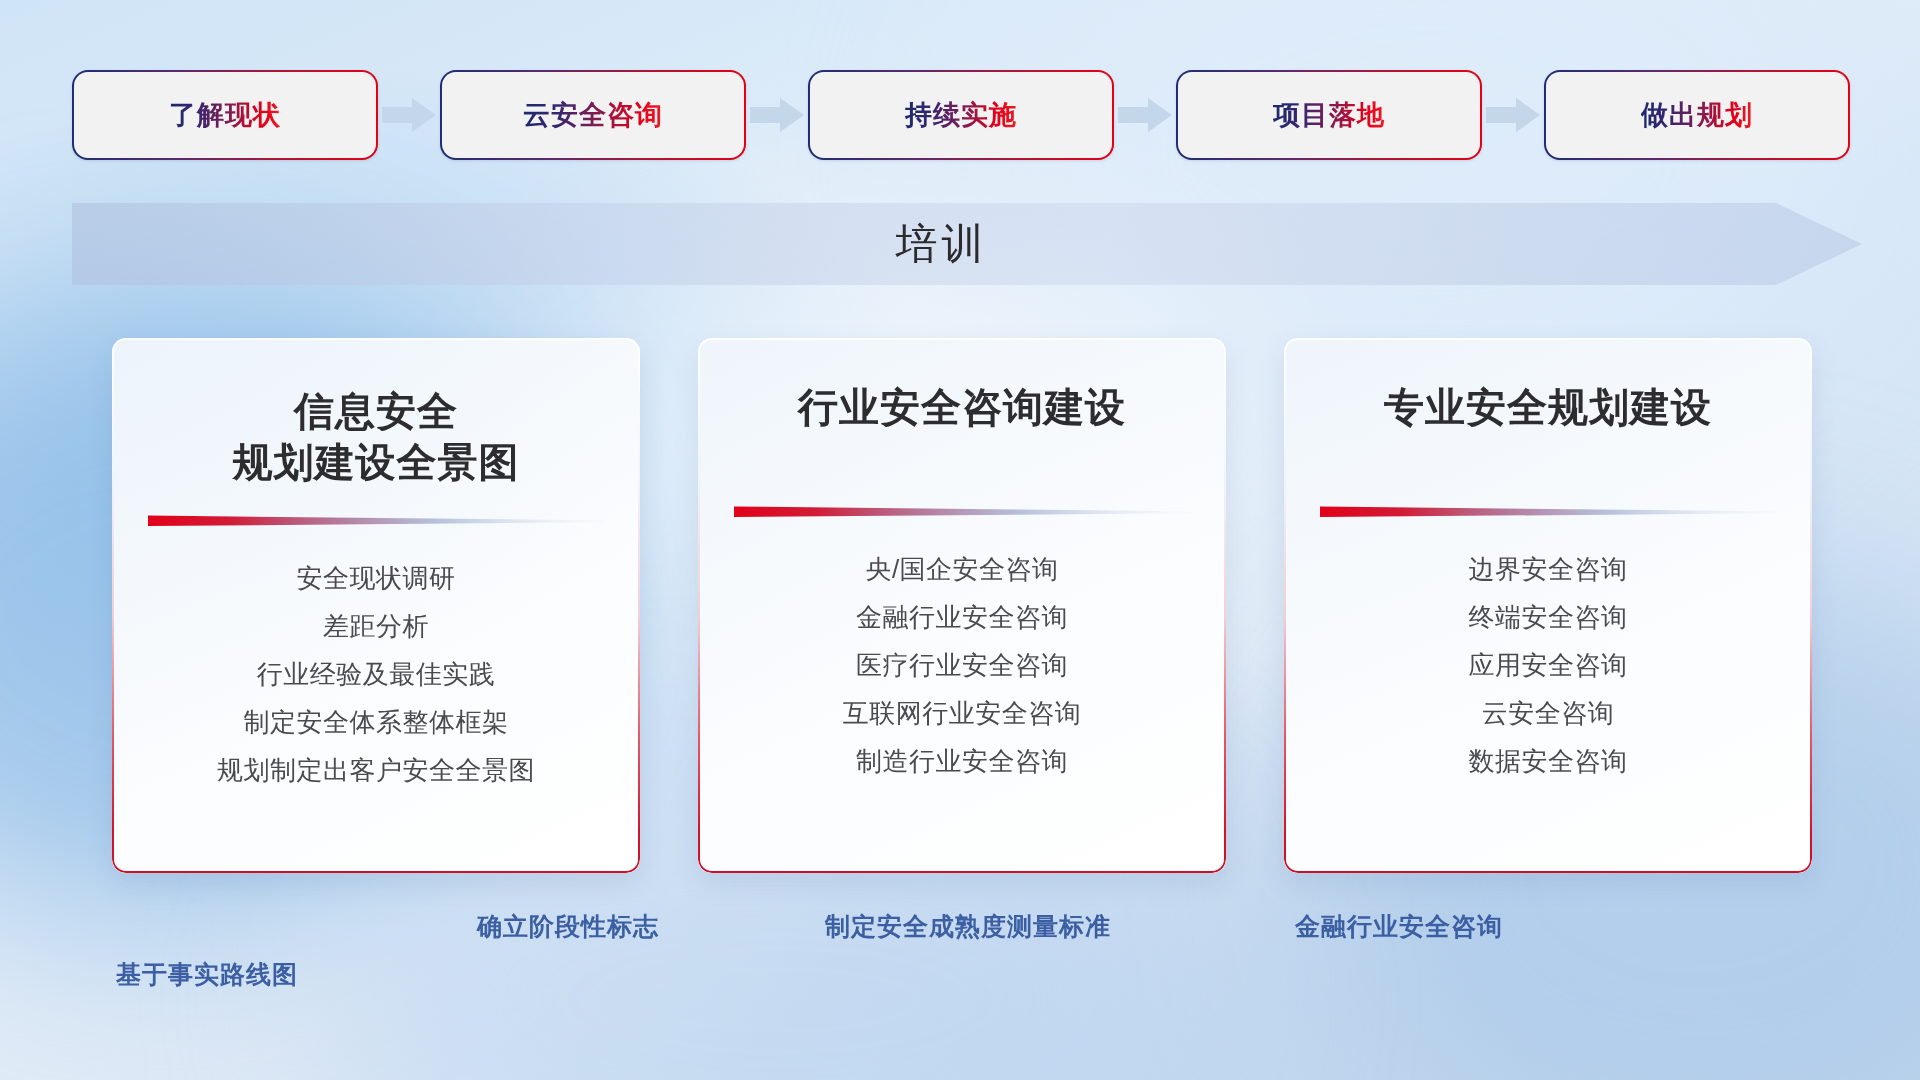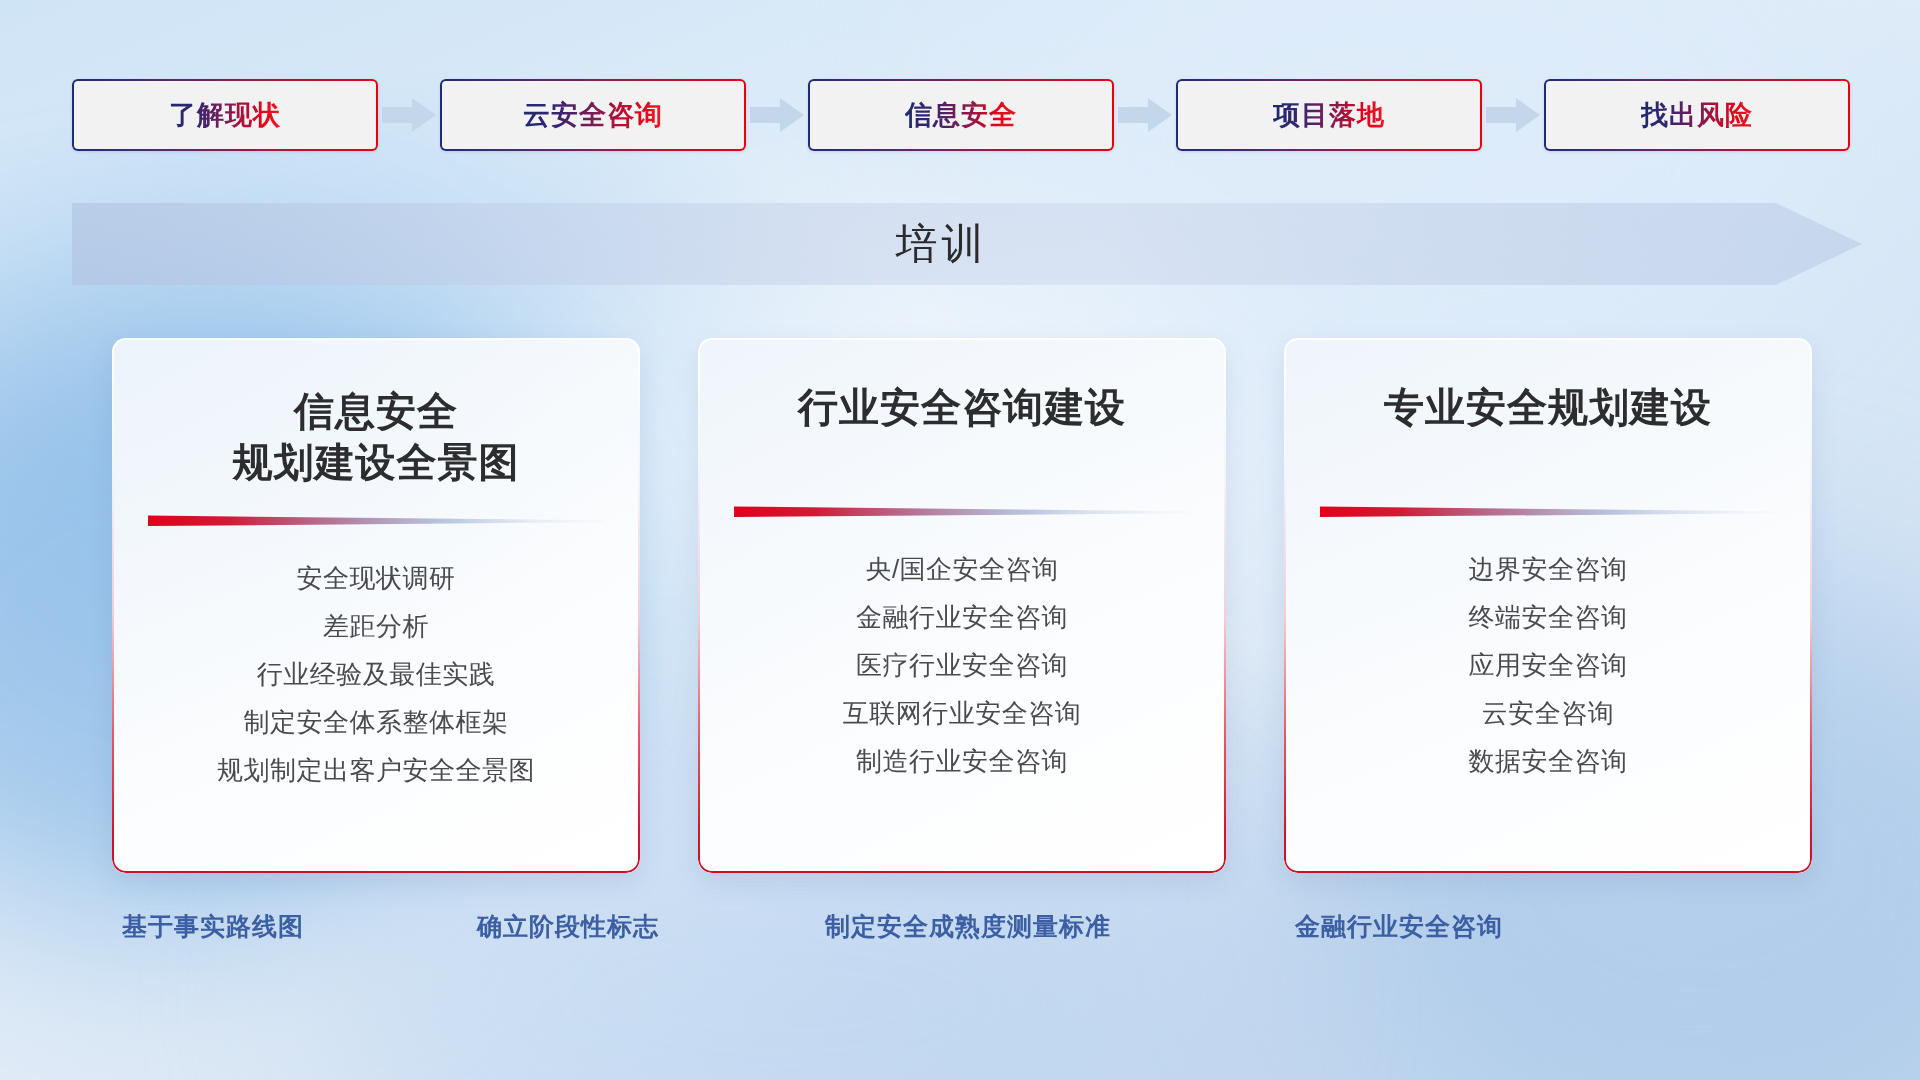--- a/index.html
+++ b/index.html
@@ -35,22 +35,22 @@
   #steps {
     position: absolute;
     left: 72px; top: 79px;
     width: 1780px; height: 72px;
     display: flex;
     align-items: center;
   }
   .step-box {
     position: relative;
     width: 306px;
-    height: 72px;
-    border-radius: 6px;
+    height: 90px;
+    border-radius: 16px;
     background: #f2f2f2;
     display: flex;
     align-items: center;
     justify-content: center;
     flex: 0 0 auto;
     
     background-image:
       linear-gradient(#f2f2f2, #f2f2f2),
       linear-gradient(90deg, #1f2d73 0%, #5a2a6d 34%, #b01535 68%, #e60012 100%);
     background-origin: border-box;
@@ -190,21 +190,21 @@
   }
   .bottom-label {
     position: absolute;
     top: 0;
     font-size: 25px;
     font-weight: 700;
     color: #3c5fa3;
     letter-spacing: 1px;
     white-space: nowrap;
   }
-  .bl-0 { left: 122px; }
+  .bl-0 { left: 116px; margin-top: 48px; }
   .bl-1 { left: 465px; margin-left: 12px; }
   .bl-2 { left: 825px; }
   .bl-3 { left: 1295px; }
 </style>
 </head>
 <body>
 
 <div id="stage">
 
   <div class="blob blob-a"></div>
@@ -227,39 +227,39 @@
     <div class="step-box">
       <span class="step-label">云安全咨询</span>
     </div>
     <div class="step-arrow">
       <svg width="54" height="34" viewBox="0 0 54 34" aria-hidden="true">
         <path d="M0 9 H30 V0 L54 17 L30 34 V25 H0 Z" fill="#c3d6ea"></path>
       </svg>
     </div>
 
     <div class="step-box">
-      <span class="step-label">信息安全</span>
+      <span class="step-label">持续实施</span>
     </div>
     <div class="step-arrow">
       <svg width="54" height="34" viewBox="0 0 54 34" aria-hidden="true">
         <path d="M0 9 H30 V0 L54 17 L30 34 V25 H0 Z" fill="#c3d6ea"></path>
       </svg>
     </div>
 
     <div class="step-box">
       <span class="step-label">项目落地</span>
     </div>
     <div class="step-arrow">
       <svg width="54" height="34" viewBox="0 0 54 34" aria-hidden="true">
         <path d="M0 9 H30 V0 L54 17 L30 34 V25 H0 Z" fill="#c3d6ea"></path>
       </svg>
     </div>
 
     <div class="step-box">
-      <span class="step-label">找出风险</span>
+      <span class="step-label">做出规划</span>
     </div>
 
   </div>
 
   <div id="banner">
     <div class="banner-shape"></div>
     <div id="banner-text">培训</div>
   </div>
 
   <div id="cards">

